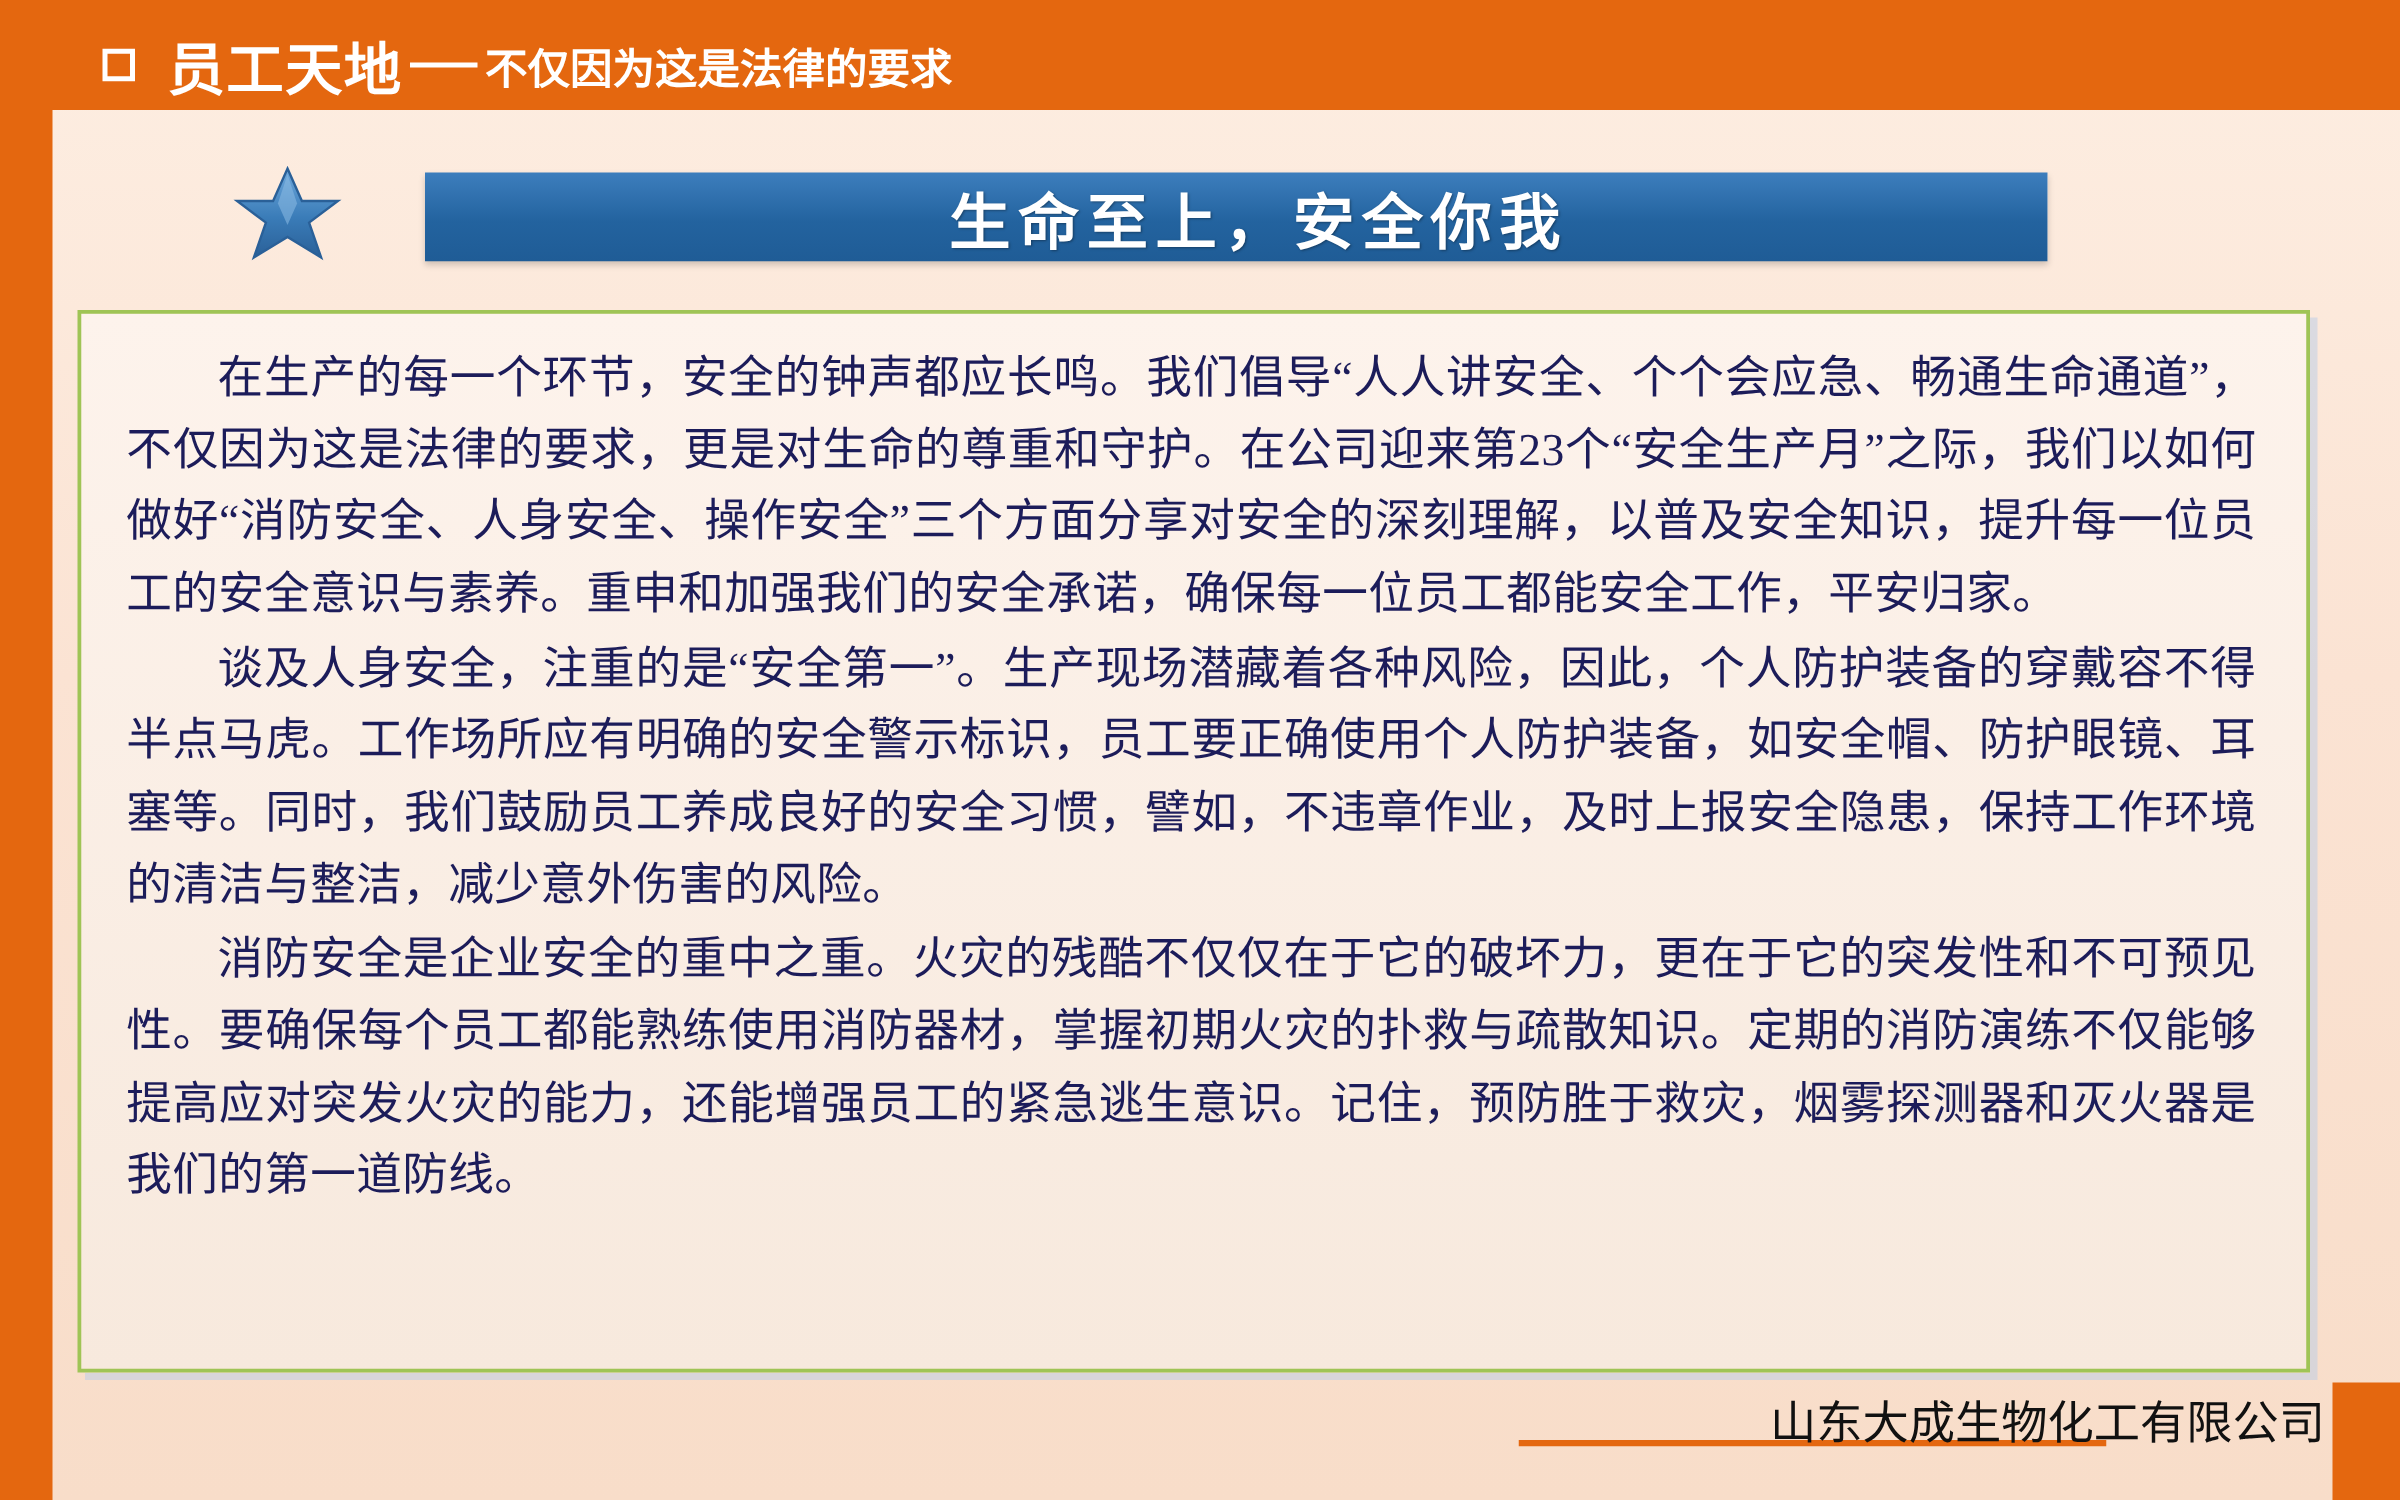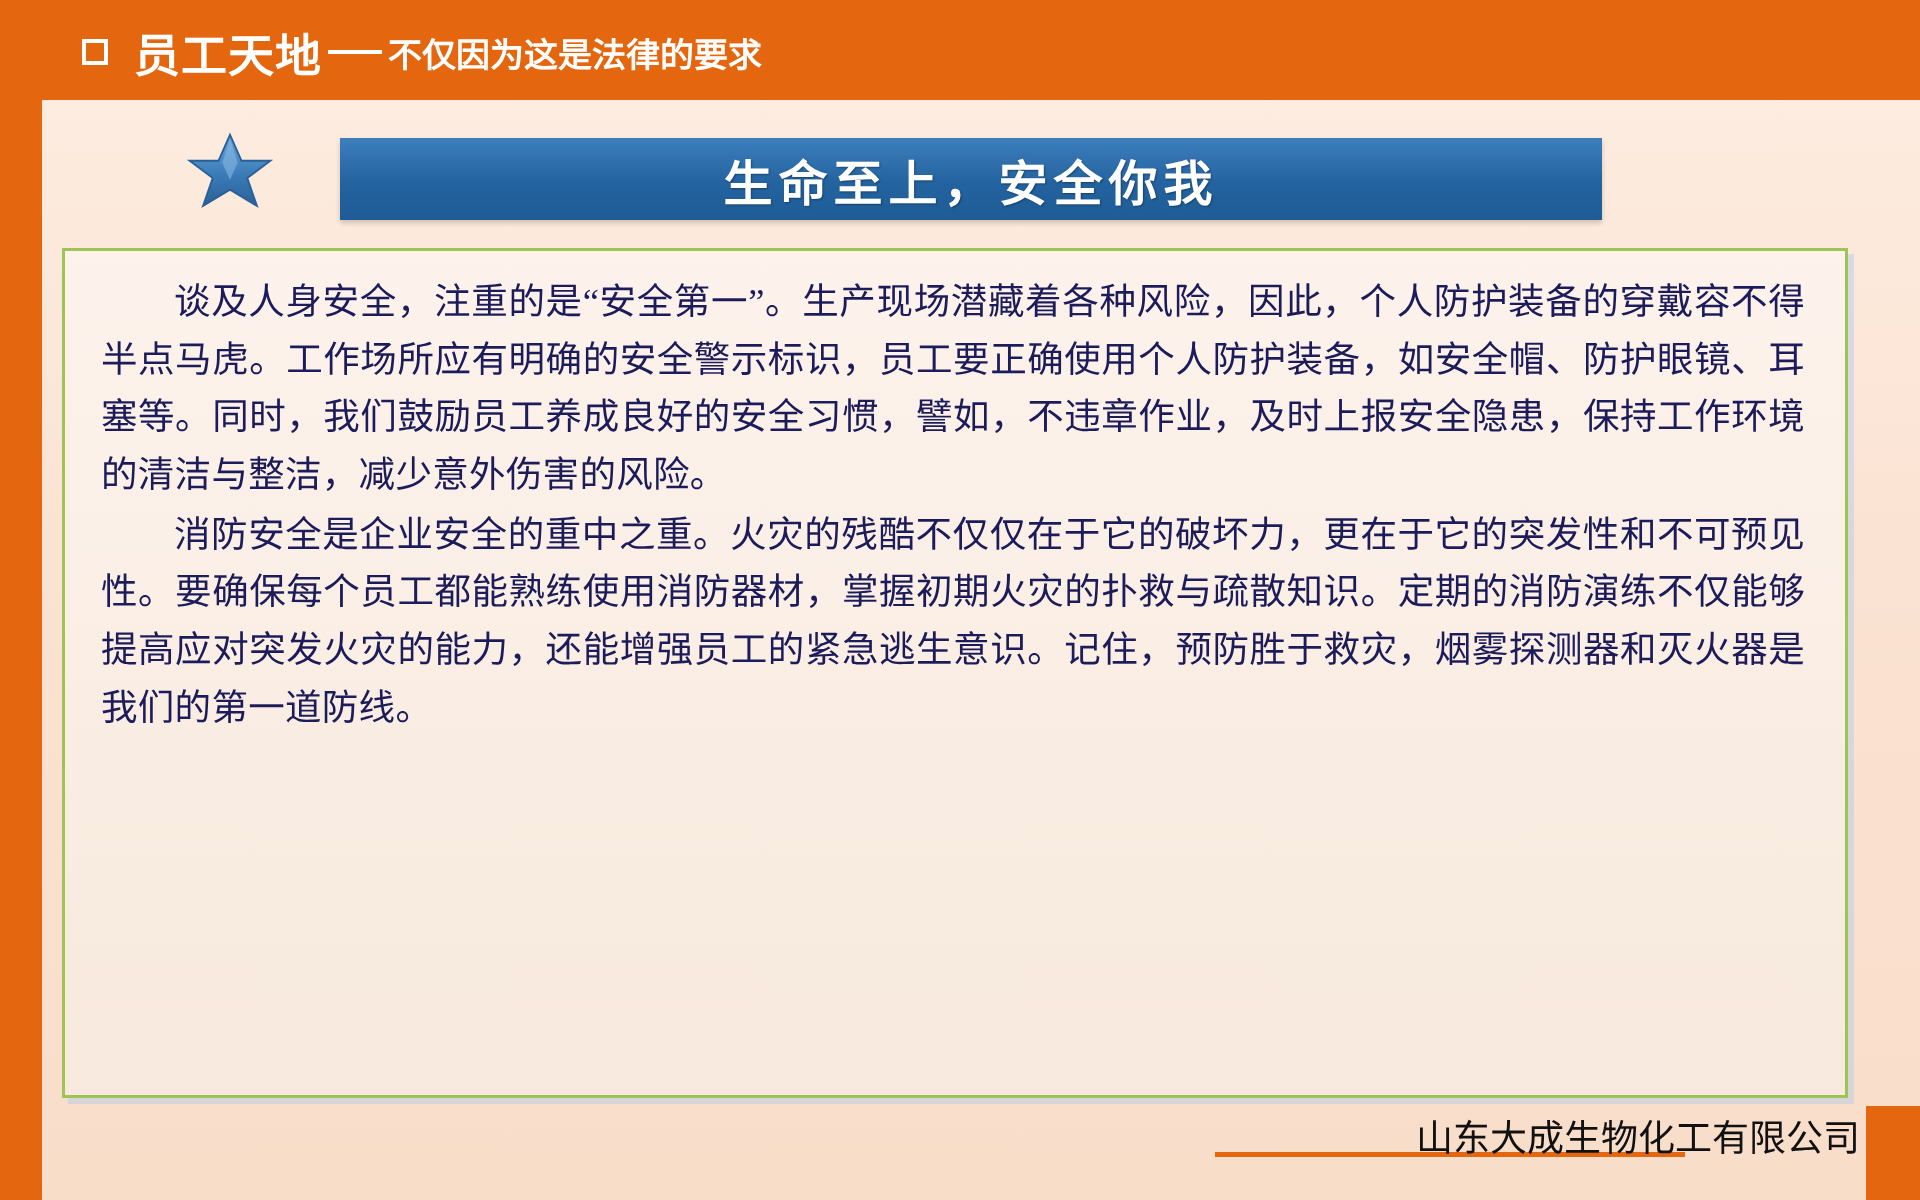--- a/index.html
+++ b/index.html
@@ -30,21 +30,21 @@
     height: 1200px;
     background: #e4670f;
   }
 
   
   .header-band {
     position: absolute;
     left: 0;
     top: 0;
     width: 1920px;
-    height: 100px;
+    height: 88px;
     background: #e4670f;
   }
   .header-inner {
     position: absolute;
     left: 82px;
     top: 0;
     height: 104px;
     display: flex;
     align-items: center;
   }
@@ -88,26 +88,27 @@
     left: 182px;
     top: 132px;
     width: 96px;
     height: 96px;
   }
   .title-bar {
     position: absolute;
     left: 340px;
     top: 138px;
     width: 1262px;
-    height: 82px;
+    height: 71px;
     background: linear-gradient(180deg, #3d7ebd 0%, #23639f 55%, #1f5c96 100%);
     display: flex;
     align-items: center;
     justify-content: center;
     box-shadow: 0 3px 5px rgba(0,0,0,0.18);
+    padding-left: 36px;
   }
   .title-bar-text {
     color: #ffffff;
     font-size: 49px;
     font-weight: bold;
     letter-spacing: 6px;
     font-family: "Liberation Sans", "DejaVu Sans", sans-serif;
     text-shadow: 1px 1px 2px rgba(0,0,0,0.35);
   }
 
@@ -193,20 +194,21 @@
       <polygon points="50,3 62,30 92,30 68,48 78,77 50,60 22,77 32,48 8,30 38,30" fill="url(#starGrad)" stroke="#2a6098" stroke-width="2"></polygon>
       <polygon points="50,8 58,32 50,50 42,32" fill="#8dbbe4" opacity="0.55"></polygon>
     </svg>
   </div>
 
   <div class="title-bar">
     <span class="title-bar-text">生命至上，安全你我</span>
   </div>
 
   <div class="body-box">
+    <p class="para">在生产的每一个环节，安全的钟声都应长鸣。我们倡导“人人讲安全、个个会应急、畅通生命通道”，不仅因为这是法律的要求，更是对生命的尊重和守护。在公司迎来第23个“安全生产月”之际，我们以如何做好“消防安全、人身安全、操作安全”三个方面分享对安全的深刻理解，以普及安全知识，提升每一位员工的安全意识与素养。重申和加强我们的安全承诺，确保每一位员工都能安全工作，平安归家。</p>
     <p class="para">谈及人身安全，注重的是“安全第一”。生产现场潜藏着各种风险，因此，个人防护装备的穿戴容不得半点马虎。工作场所应有明确的安全警示标识，员工要正确使用个人防护装备，如安全帽、防护眼镜、耳塞等。同时，我们鼓励员工养成良好的安全习惯，譬如，不违章作业，及时上报安全隐患，保持工作环境的清洁与整洁，减少意外伤害的风险。</p>
     <p class="para">消防安全是企业安全的重中之重。火灾的残酷不仅仅在于它的破坏力，更在于它的突发性和不可预见性。要确保每个员工都能熟练使用消防器材，掌握初期火灾的扑救与疏散知识。定期的消防演练不仅能够提高应对突发火灾的能力，还能增强员工的紧急逃生意识。记住，预防胜于救灾，烟雾探测器和灭火器是我们的第一道防线。</p>
   </div>
 
   <div class="footer-line"></div>
   <div class="footer-company">山东大成生物化工有限公司</div>
   <div class="footer-block"></div>
 </div>
 
 </body></html>

